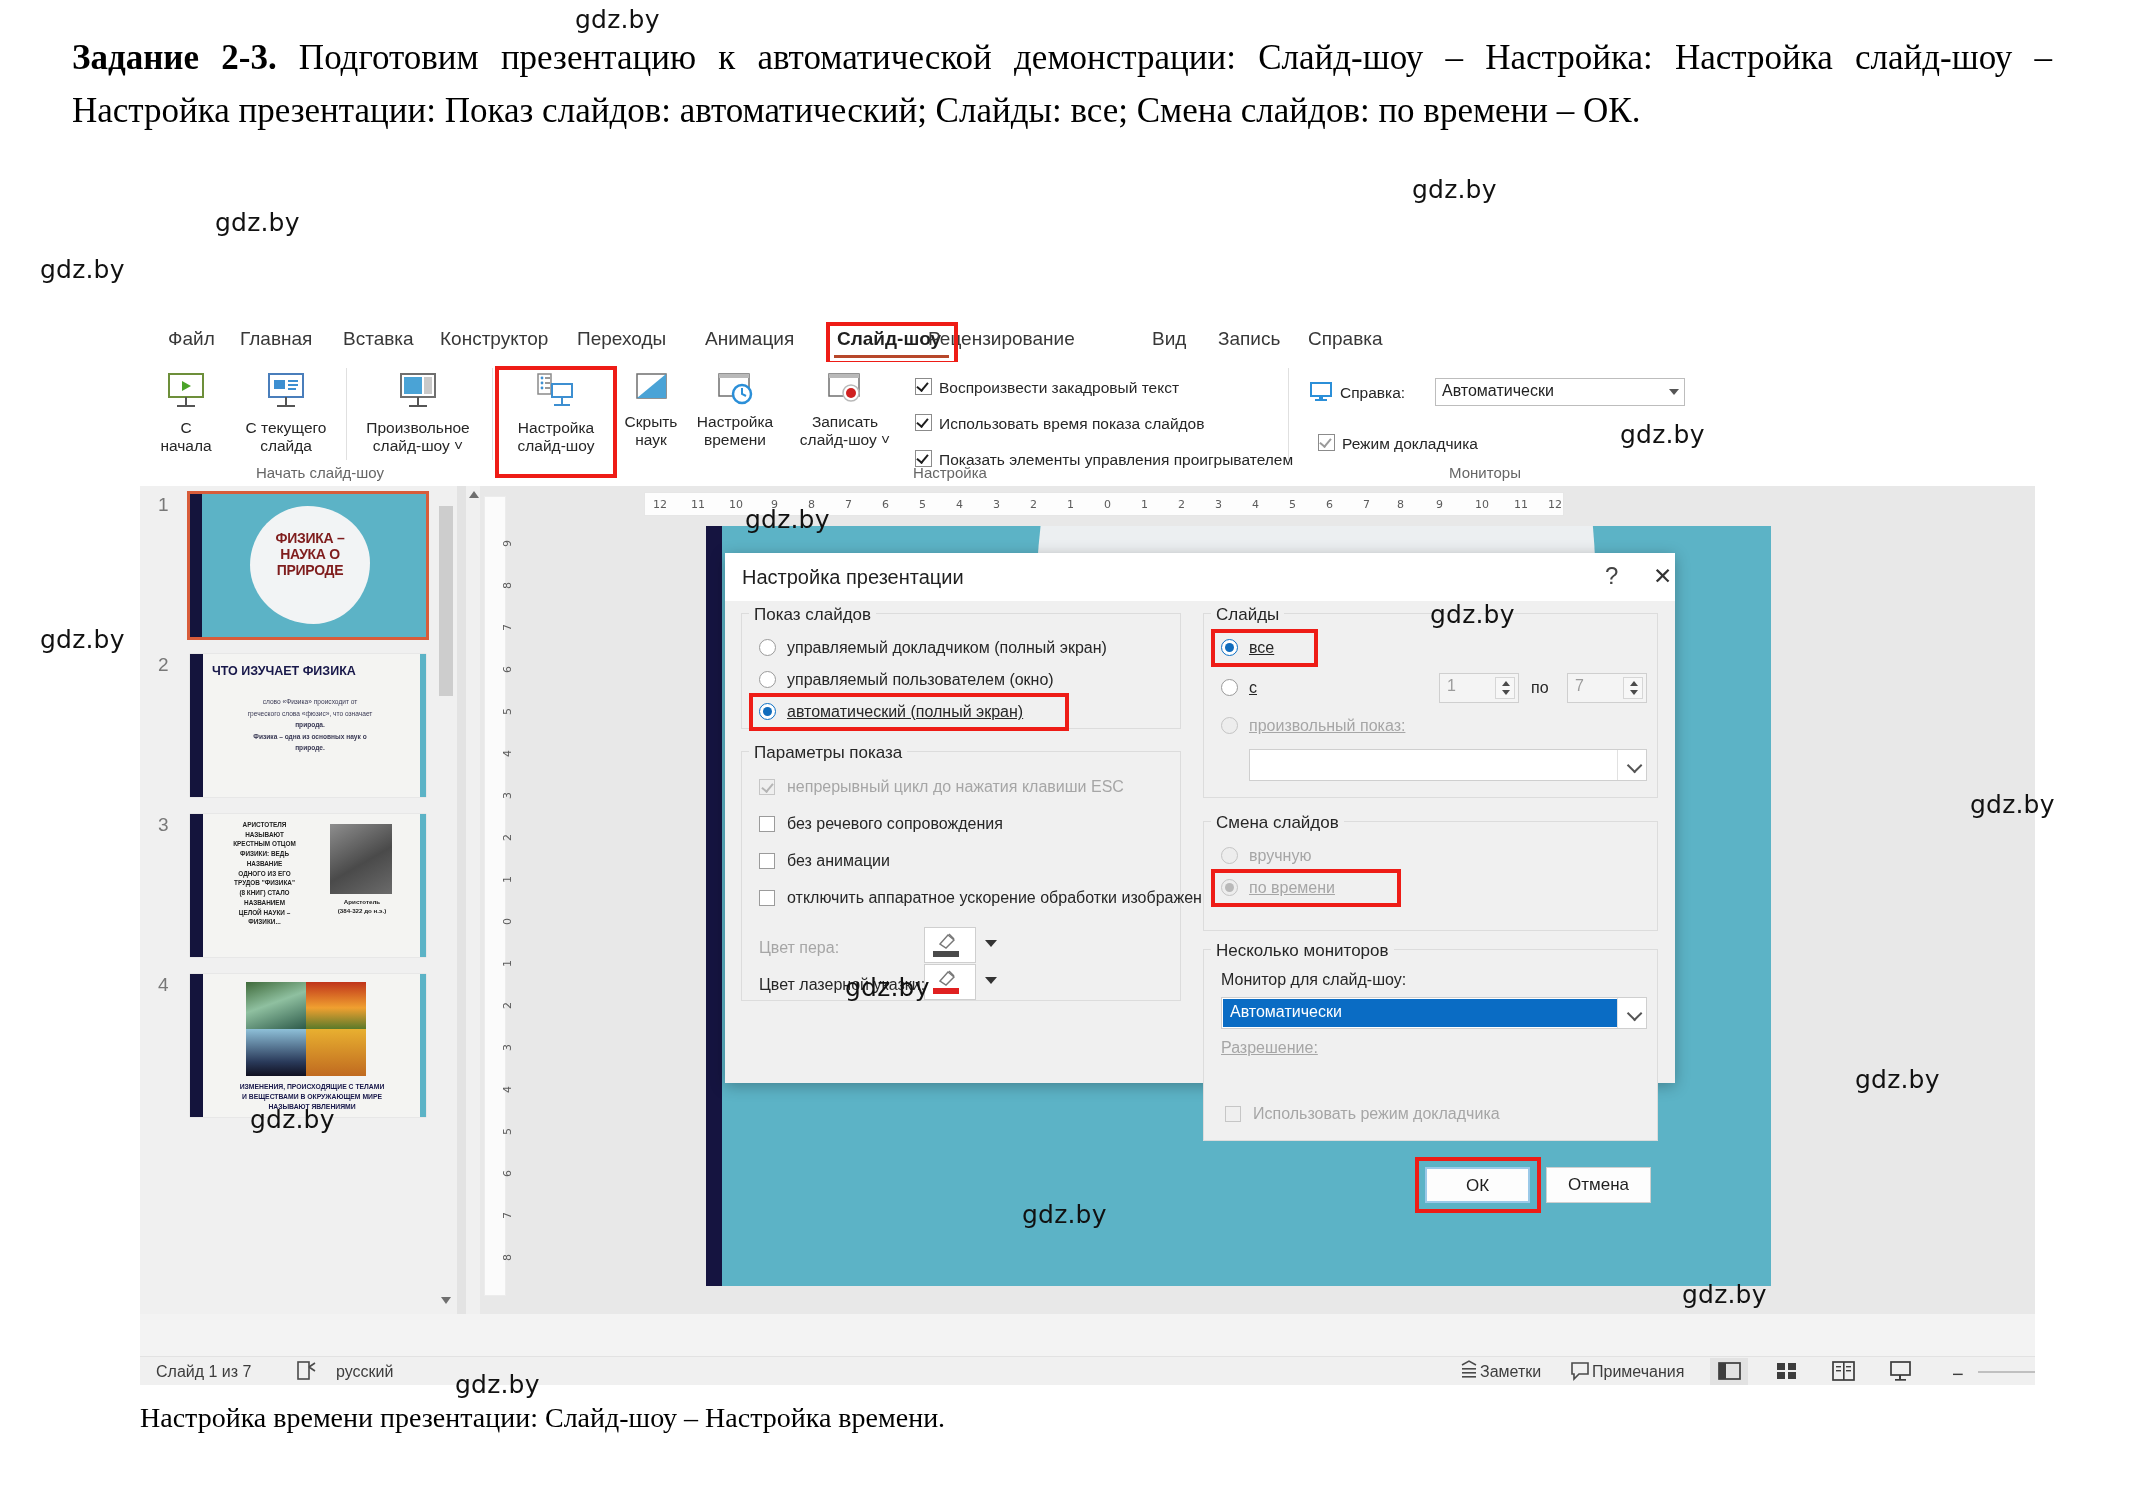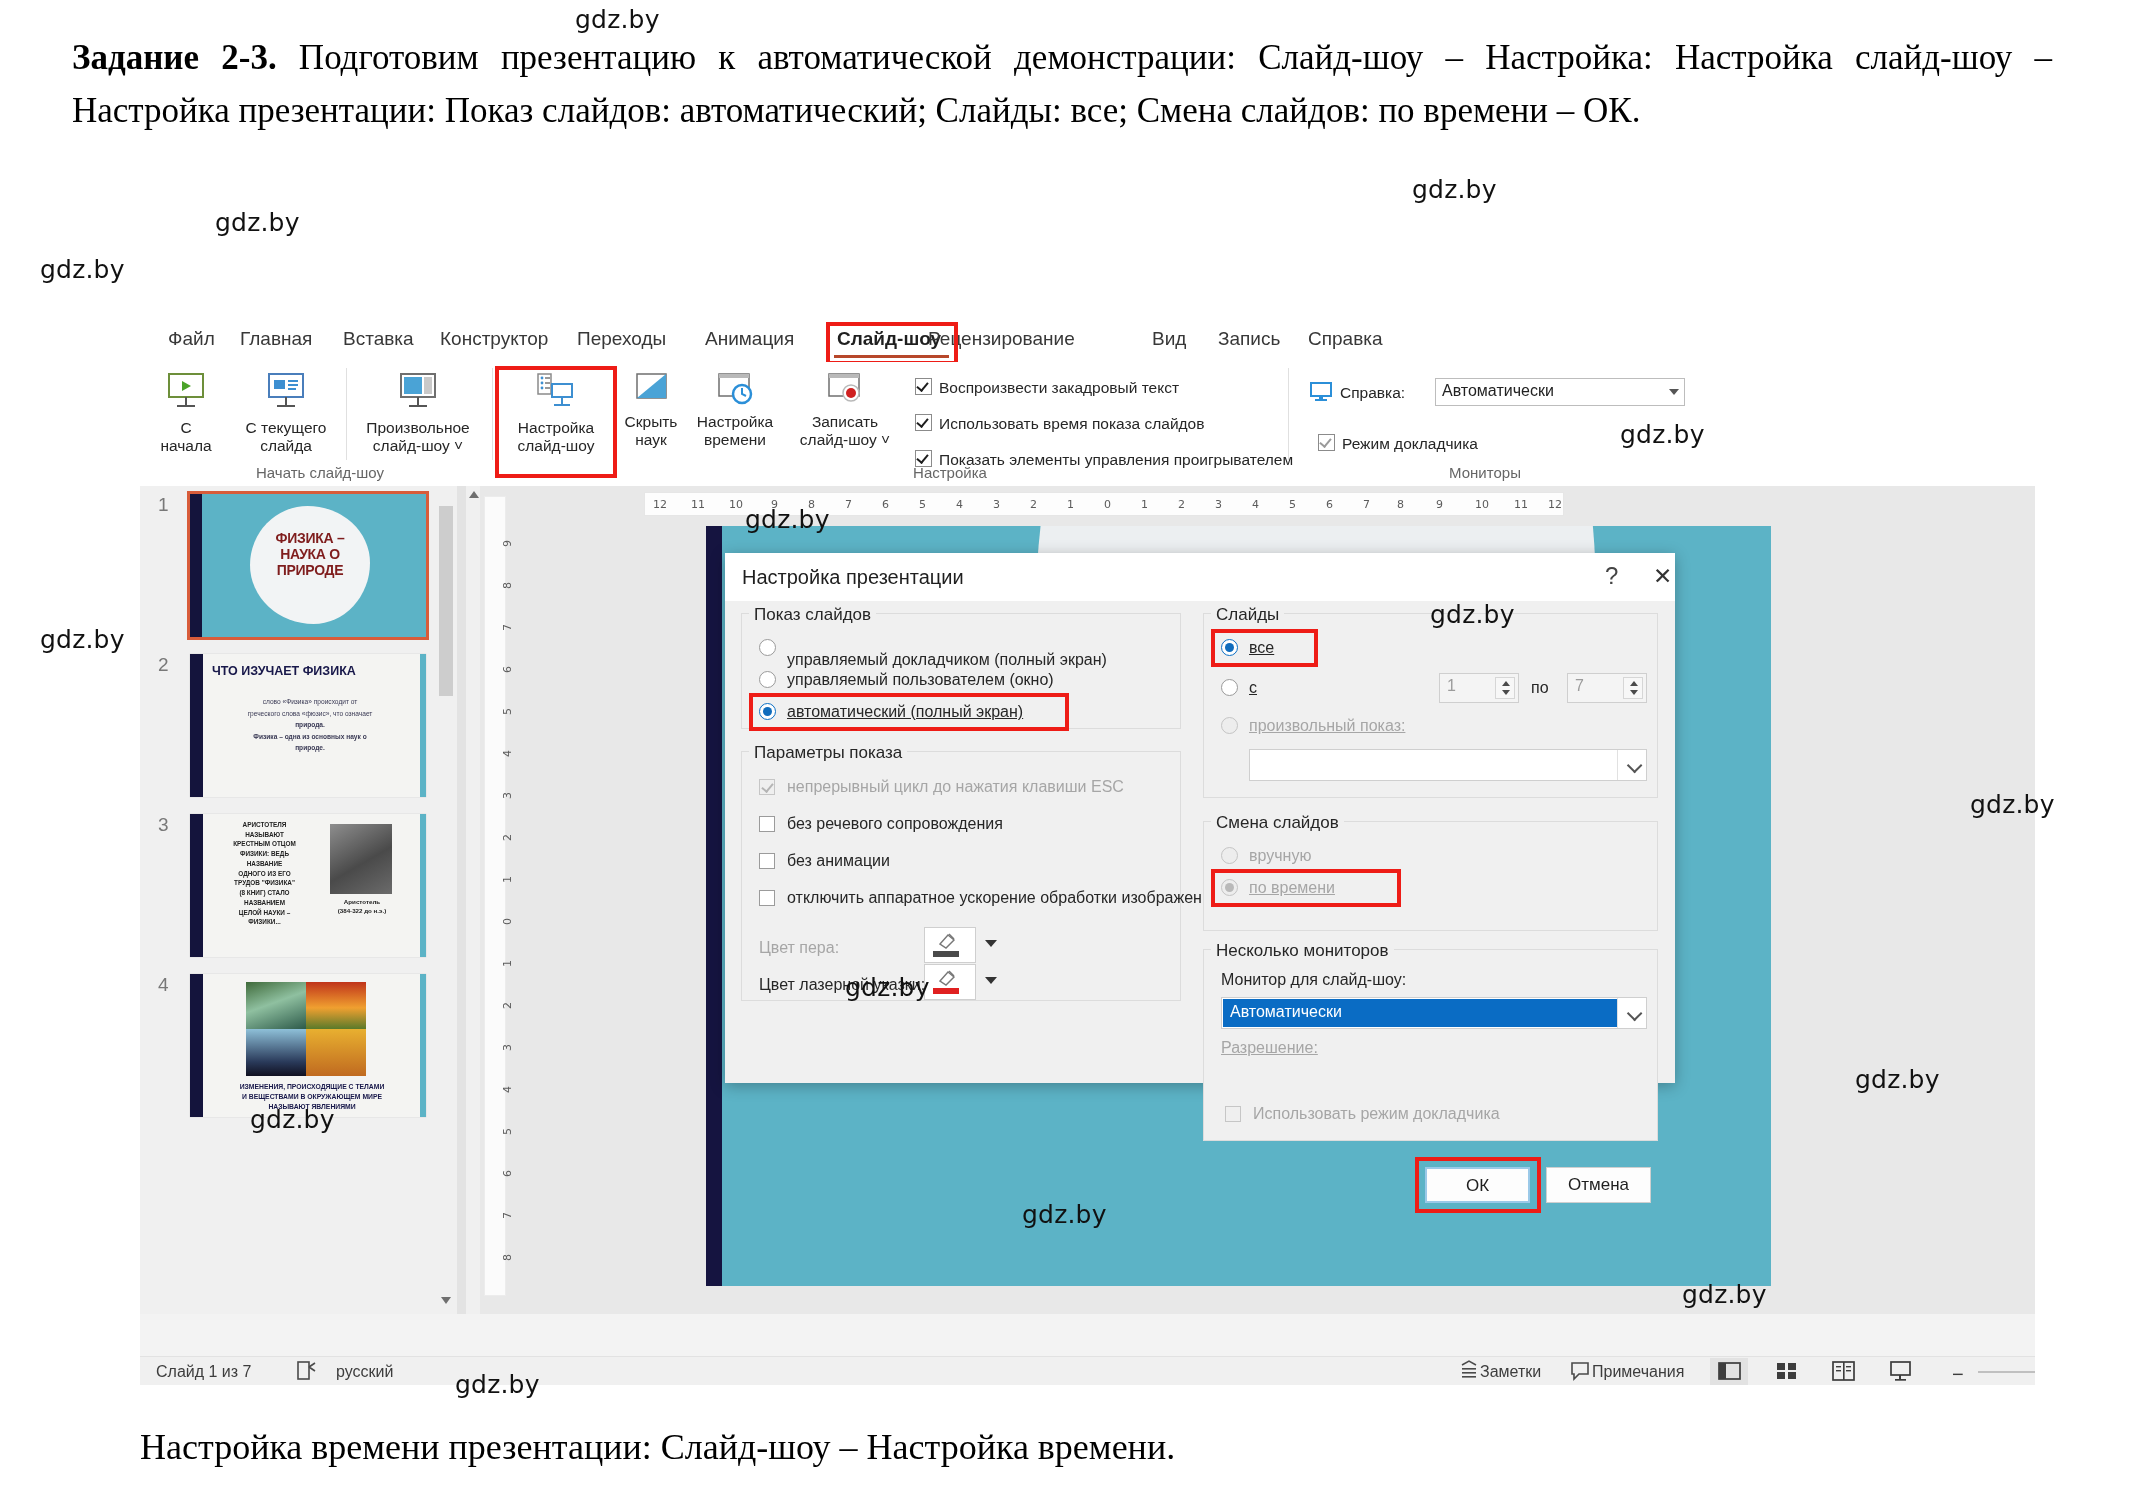--- a/index.html
+++ b/index.html
@@ -5,21 +5,21 @@
   html,body{margin:0;padding:0;background:#fff;}
   body{width:2130px;height:1499px;position:relative;overflow:hidden;
        font-family:"Liberation Sans","DejaVu Sans",sans-serif;}
 
   
   .tb-text{position:absolute;font-family:"Liberation Serif","DejaVu Serif",serif;
            font-size:35px;color:#000;line-height:1.0;}
   #task-para{left:72px;top:32px;width:1980px;text-align:justify;text-align-last:left;
              font-size:35px;line-height:1.50;}
   #task-para b{font-weight:bold;}
-  #bottom-caption{left:140px;top:1404px;width:1900px;font-size:36px;margin-top:25px;}
+  #bottom-caption{left:140px;top:1404px;width:1900px;font-size:28px;}
 
   
   .wm{position:absolute;font-family:"DejaVu Sans",sans-serif;font-size:25px;
       color:#111;letter-spacing:.2px;pointer-events:none;white-space:nowrap;}
 
   
   #ppt{position:absolute;left:140px;top:320px;width:1895px;height:1065px;
        background:#f3f3f3;overflow:hidden;
        font-family:"Liberation Sans","DejaVu Sans",sans-serif;}
 
@@ -530,21 +530,21 @@
   <div id="dlg-title-bar">
     <div id="dlg-title">Настройка презентации</div>
     <div id="dlg-help">?</div>
     <div id="dlg-close">✕</div>
   </div>
 
   <div class="gbox" style="left:16px;top:60px;width:440px;height:116px;"></div>
   <div class="glabel" style="left:24px;top:52px;">Показ слайдов</div>
 
   <div class="radio" style="left:34px;top:86px;"></div>
-  <div class="rlabel" style="left:62px;top:86px;margin-top:12px;"><span>управляемый докладчиком (полный экран)</span></div>
+  <div class="rlabel" style="left:62px;top:86px;"><span>управляемый докладчиком (полный экран)</span></div>
   <div class="radio" style="left:34px;top:118px;"></div>
   <div class="rlabel" style="left:62px;top:118px;"><span>управляемый пользователем (окно)</span></div>
   <div class="radio on" style="left:34px;top:150px;"></div>
   <div class="rlabel ulab" style="left:62px;top:150px;"><span>автоматический (полный экран)</span></div>
   <div class="redbox" style="left:24px;top:140px;width:320px;height:38px;"></div>
 
   <div class="gbox" style="left:16px;top:198px;width:440px;height:250px;"></div>
   <div class="glabel" style="left:24px;top:190px;">Параметры показа</div>
 
   <div class="dcheck dis on" style="left:34px;top:226px;"></div>

